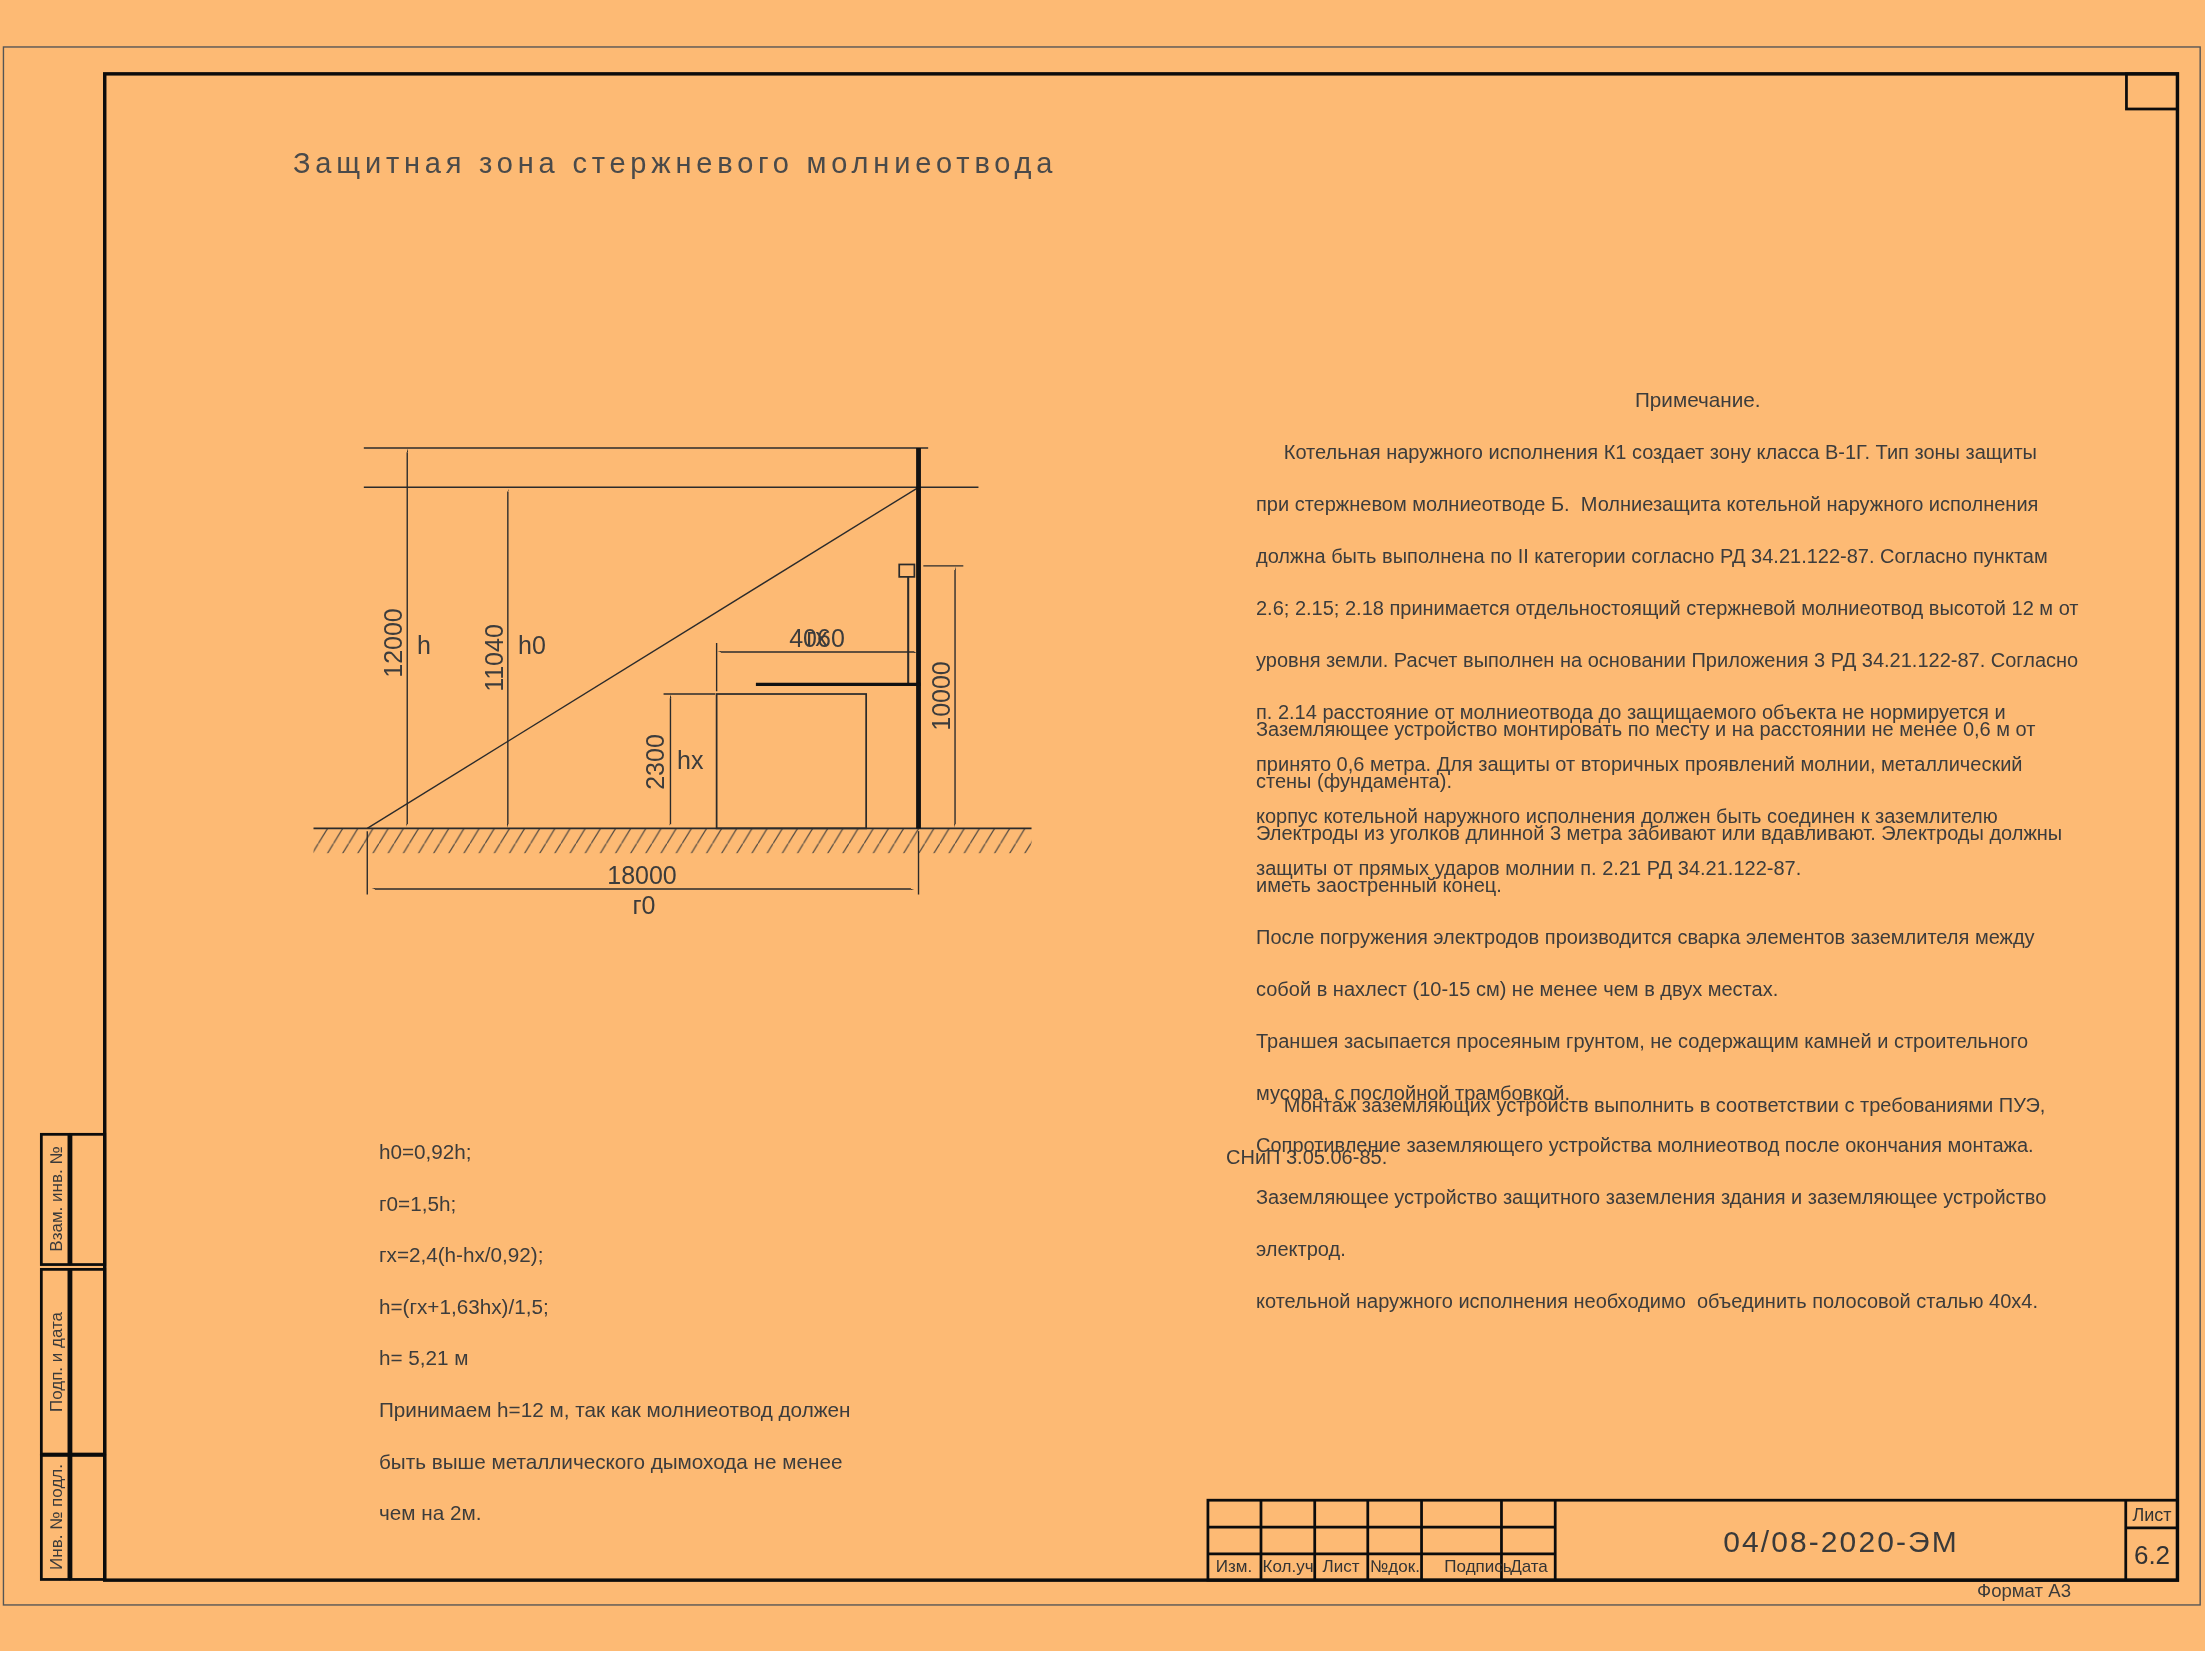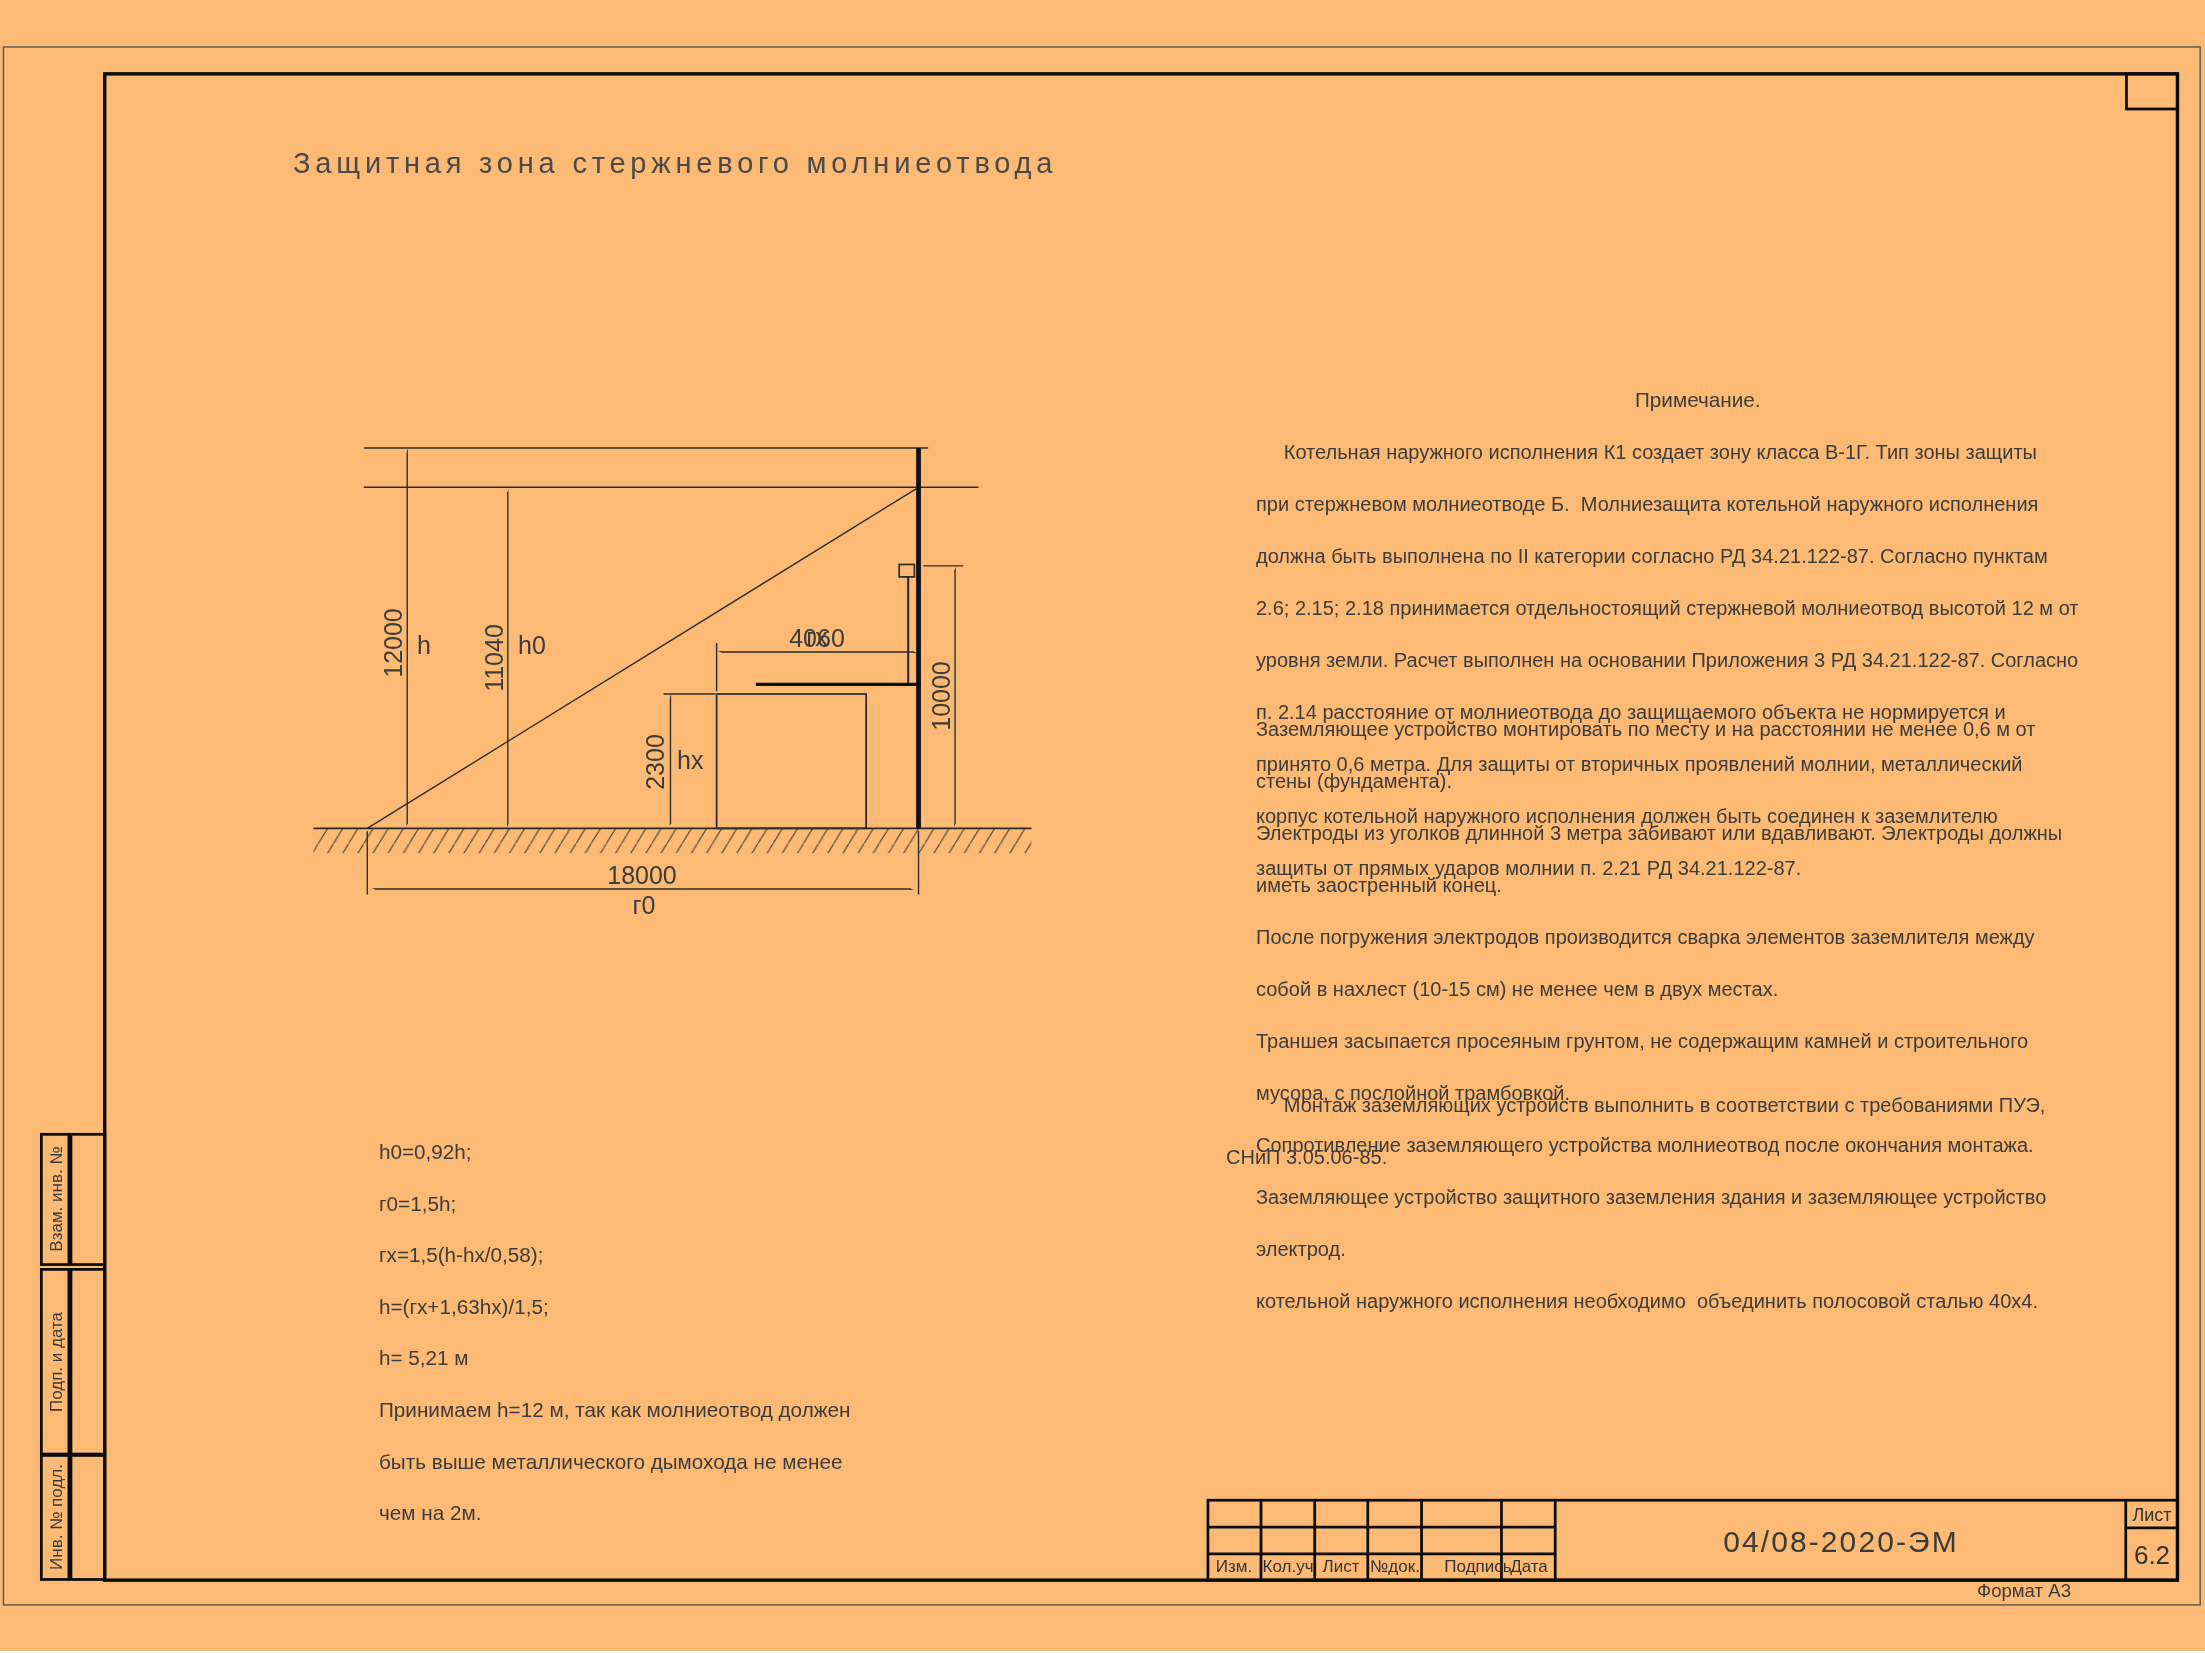--- a/index.html
+++ b/index.html
@@ -110,21 +110,21 @@
   <div class="t dt" style="left:677px;top:746px;">hx</div>
   <div class="t dt ctr" style="left:817px;top:638px;">4060</div>
   <div class="t dt ctr" style="left:817px;top:637px;">гх</div>
   <div class="t dt vctr" style="left:941px;top:696px;">10000</div>
   <div class="t dt ctr" style="left:642px;top:875px;">18000</div>
   <div class="t dt ctr" style="left:644px;top:905px;">г0</div>
 
   <div class="t" style="left:379px;top:1114px;">
     <div class="formula-line">h0=0,92h;</div>
     <div class="formula-line">г0=1,5h;</div>
-    <div class="formula-line">гх=1,5(h-hx/0,58);</div>
+    <div class="formula-line">гх=2,4(h-hx/0,92);</div>
     <div class="formula-line">h=(гх+1,63hx)/1,5;</div>
     <div class="formula-line">h= 5,21 м</div>
     <div class="formula-line">Принимаем h=12 м, так как молниеотвод должен</div>
     <div class="formula-line">быть выше металлического дымохода не менее</div>
     <div class="formula-line">чем на 2м.</div>
   </div>
 
   <div class="t nheading" style="left:1635px;top:388px;">Примечание.</div>
 
   <div class="t" style="left:1256px;top:414px;">

